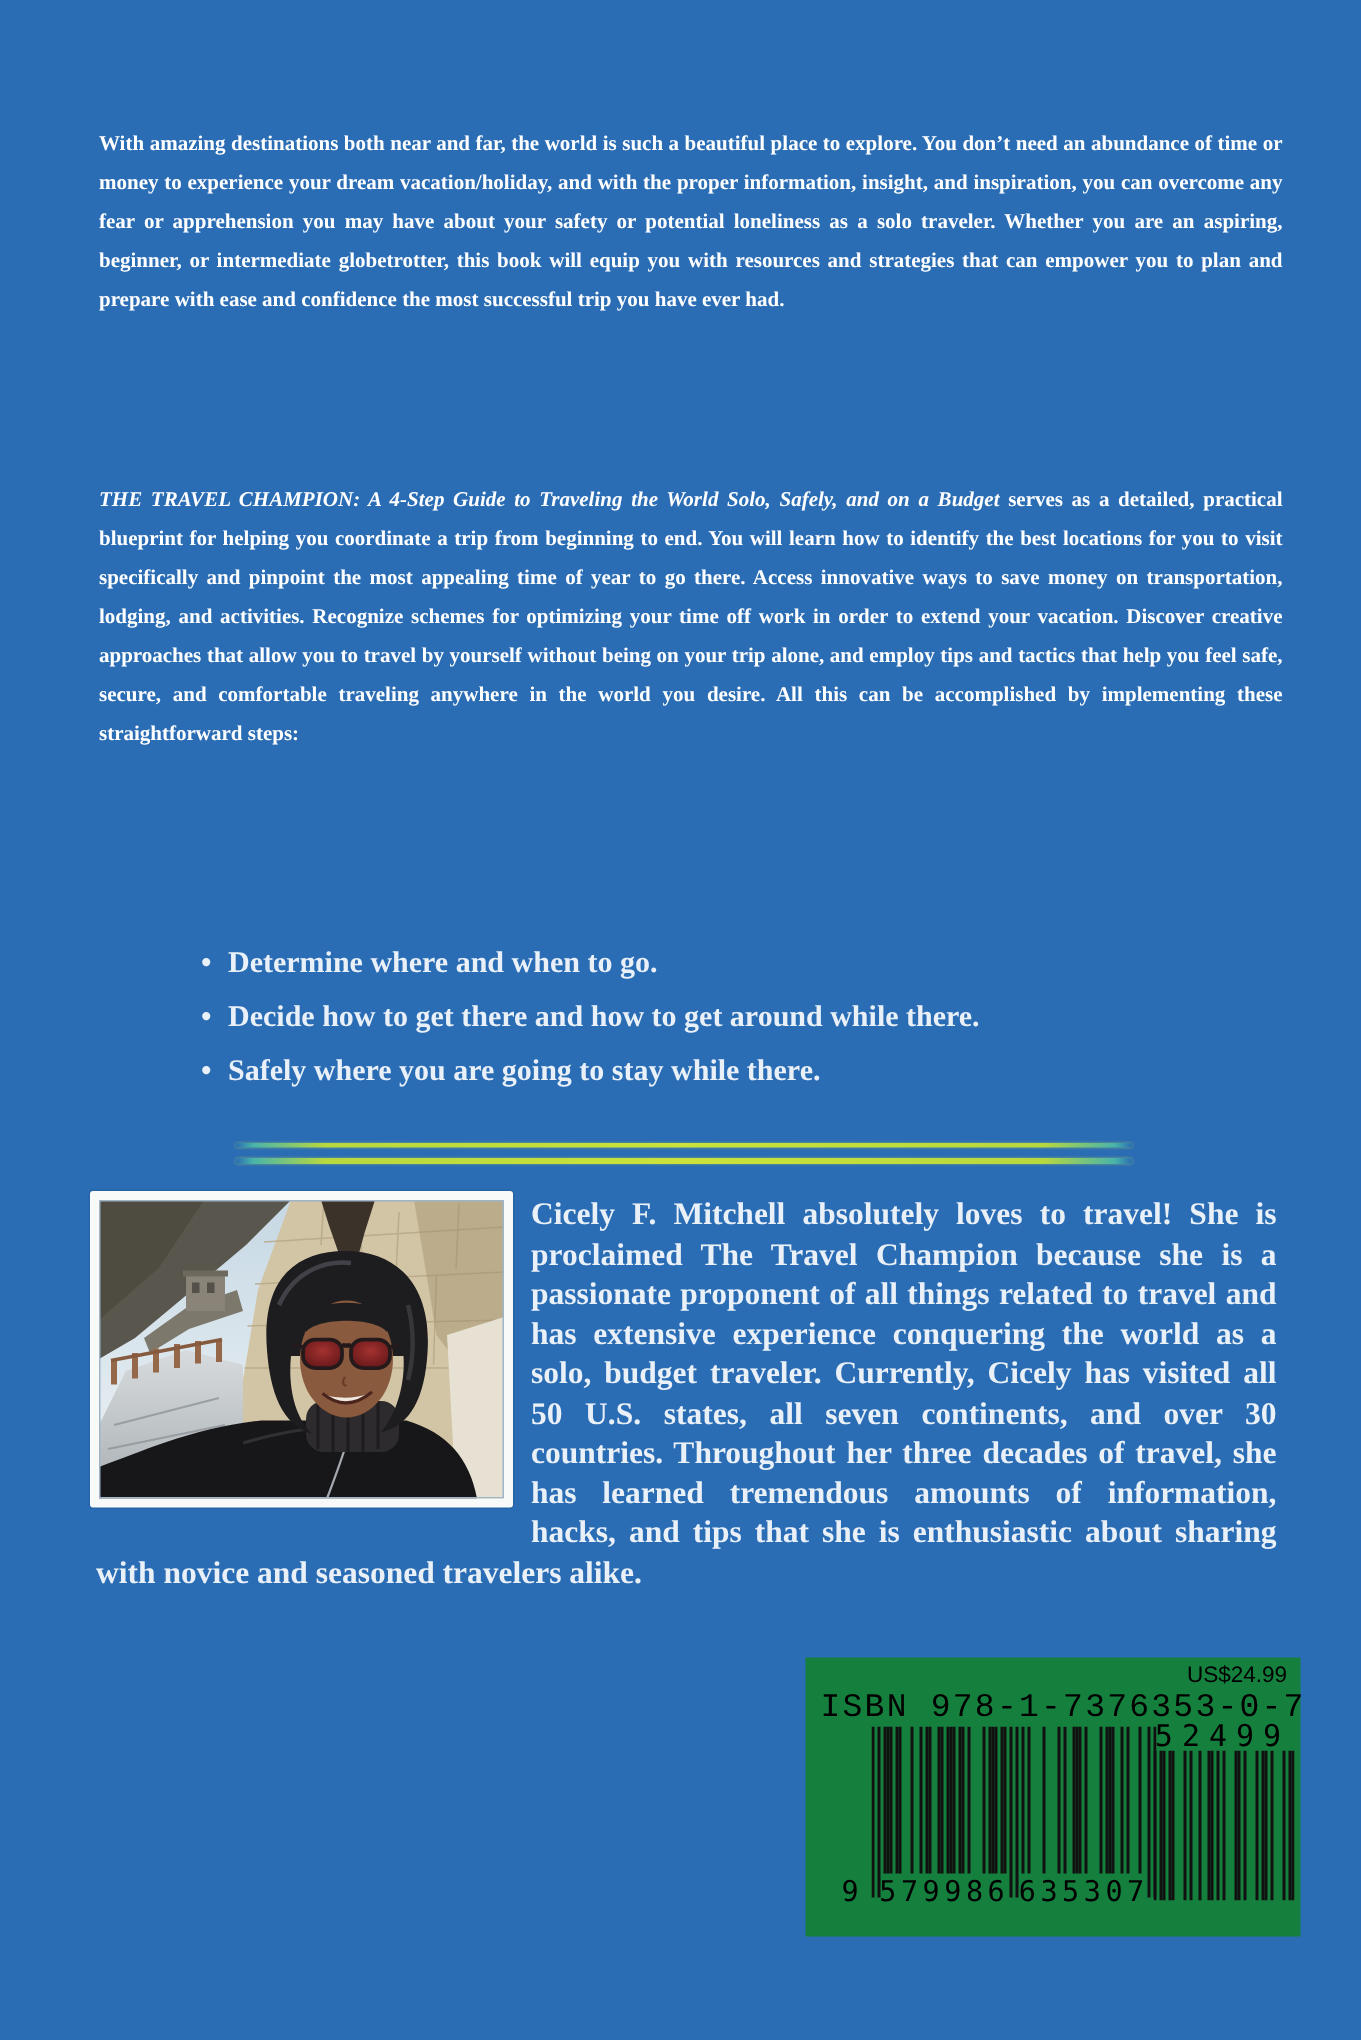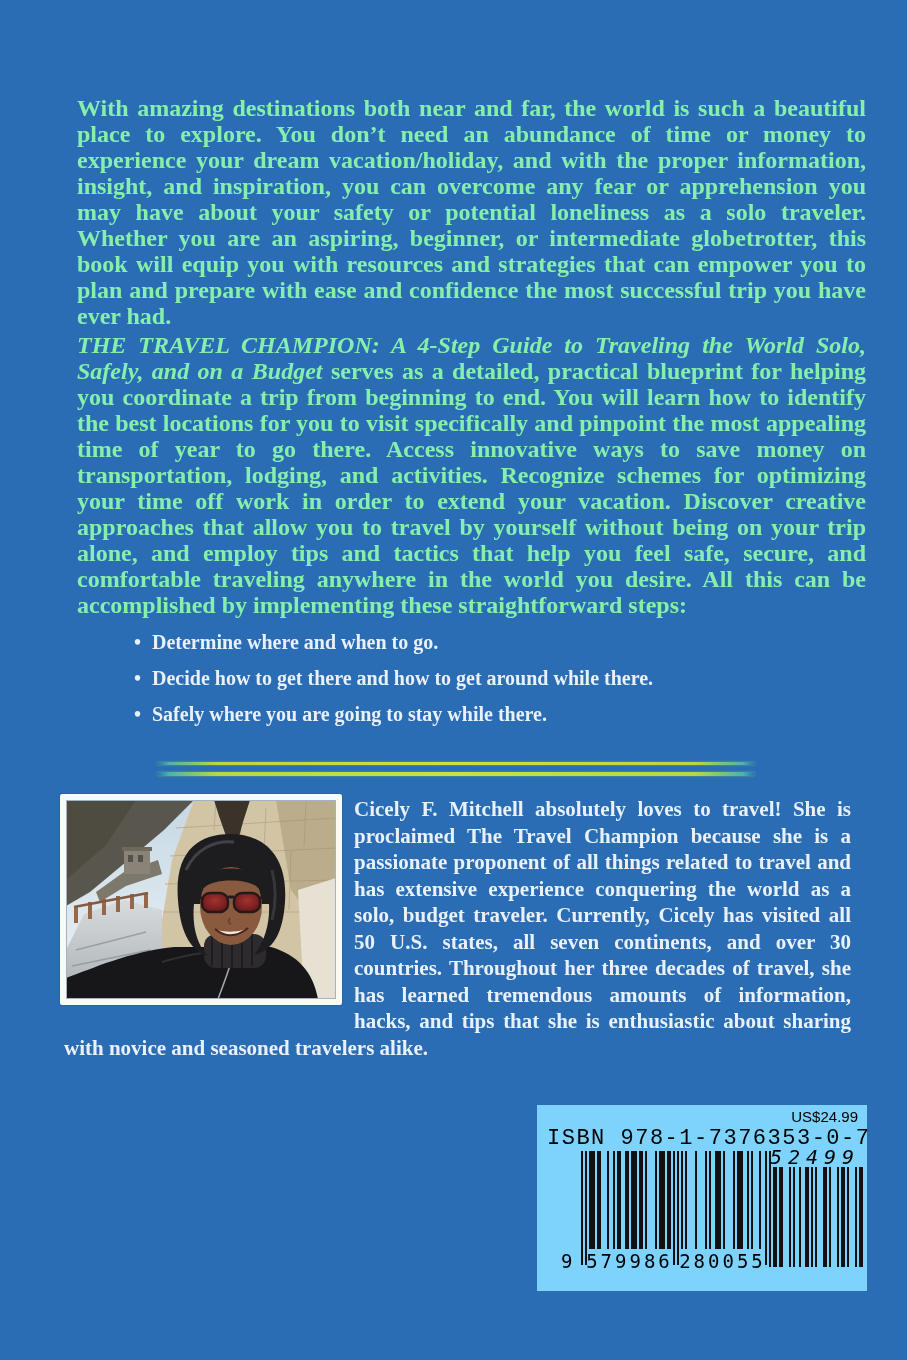--- a/index.html
+++ b/index.html
@@ -6,22 +6,22 @@
   body{
     width:907px;height:1360px;
     background:#2a6db5;
     position:relative;
     font-family:"Liberation Serif", serif;
     overflow:hidden;
   }
   .cover{position:absolute;inset:0;}
   .para{
     position:absolute;left:66px;width:789px;
-    color:#86efac;font-weight:bold;font-size:24px;line-height:26px;
-    text-align:justify;margin:11px;
+    color:#ffffff;font-weight:bold;font-size:14px;line-height:26px;
+    text-align:justify;margin:0;
   }
   #para1{top:84px;}
   #para2{top:321px;}
   .italic{font-style:italic;}
   .bullet-list{
     position:absolute;left:122px;top:618px;width:680px;
     list-style:none;margin:12px;padding:0;
     color:#e9f0f8;font-weight:bold;font-size:20px;line-height:24px;
   }
   .bullet-list li{margin-bottom:12px;position:relative;padding-left:18px;}
@@ -47,38 +47,37 @@
     float:left;width:282px;height:211px;
     padding:6px;box-sizing:border-box;
     background:#f8fafa;border-radius:2px;
     margin:2px 12px 4px 0;
     box-shadow:0 0 0 1px rgba(0,0,0,.08);
   }
   .photo svg{display:block;width:270px;height:199px;}
   .bio p{margin:4px;}
   .barcode-box{
     position:absolute;left:537px;top:1105px;width:330px;height:186px;
-    background:#7dd3fc;color:#000;
+    background:#15803d;color:#000;
   }
   .price{
     position:absolute;top:3px;right:9px;
     font-family:"Liberation Sans", sans-serif;font-size:15px;
   }
   .isbn-line{
     position:absolute;top:21px;left:10px;right:6px;text-align:center;
     font-family:Liberation Mono, monospace;font-size:22px;letter-spacing:1.5px;
     white-space:nowrap;
   }
   .main-barcode{position:absolute;left:44px;top:46px;}
   .supp-barcode{position:absolute;left:232px;top:62px;}
   .supp-number{
     position:absolute;left:228px;top:40px;width:100px;text-align:center;
     font-family:"DejaVu Sans Mono", monospace;font-size:20px;letter-spacing:6px;
     white-space:nowrap;
-    font-style:italic;
   }
   .ean-digits{
     position:absolute;left:24px;top:145px;
     font-family:"DejaVu Sans Mono", monospace;font-size:19px;
     display:flex;
   }
   .ean-digits .d0{width:22px;}
   .ean-digits .d1,.ean-digits .d2{width:93px;text-align:center;letter-spacing:3px;}
 </style>
 </head>
@@ -274,17 +273,17 @@
         <rect x="72" y="0" width="2" height="100" fill="#111"></rect>
         <rect x="74" y="0" width="2" height="100" fill="#111"></rect>
         <rect x="78" y="0" width="2" height="100" fill="#111"></rect>
         <rect x="86" y="0" width="2" height="100" fill="#111"></rect>
         <rect x="90" y="0" width="2" height="100" fill="#111"></rect>
         <rect x="92" y="0" width="2" height="100" fill="#111"></rect>
       </svg>
     <div class="ean-digits">
       <span class="d0">9</span>
       <span class="d1">579986</span>
-      <span class="d2">280055</span>
+      <span class="d2">635307</span>
     </div>
   </div>
 
 </div>
 
 </body></html>

